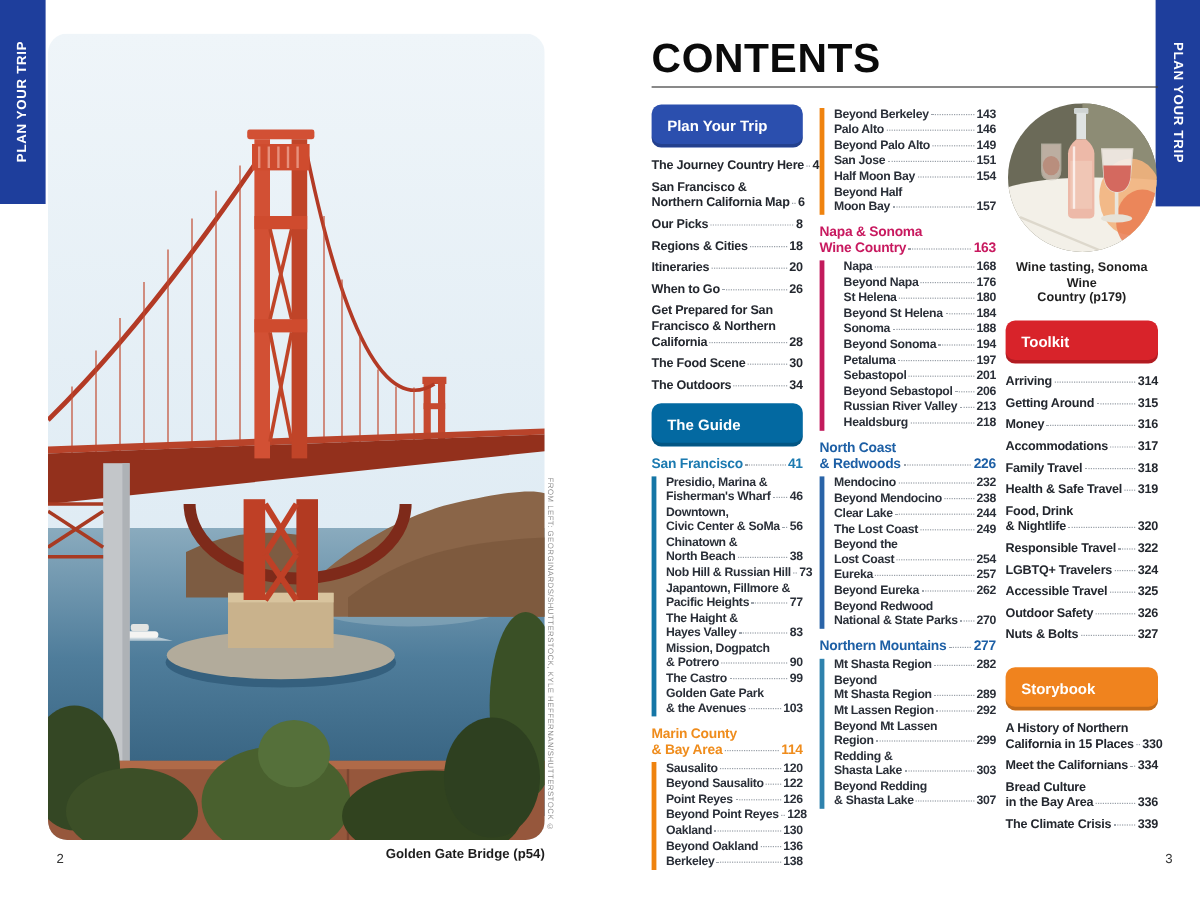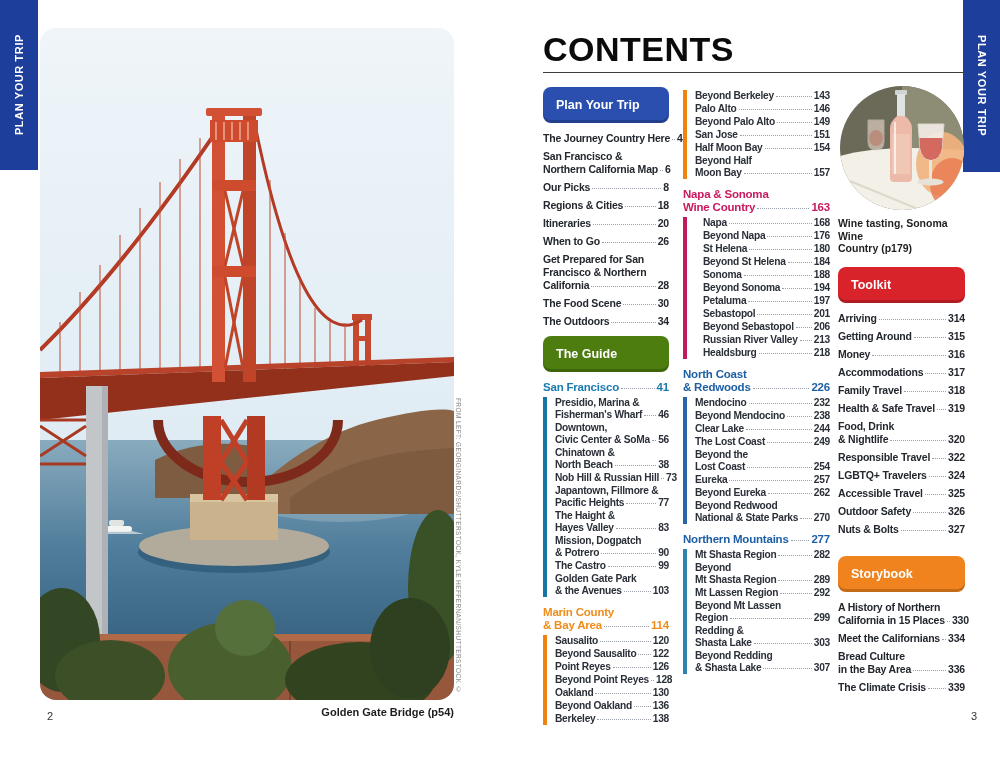--- a/index.html
+++ b/index.html
@@ -46,21 +46,21 @@
 
   .sec { margin-top:9px; }
   .sec-head .toc-line { font-size:11.5px; font-weight:bold; line-height:13px; letter-spacing:-.2px; }
   .sec-items { border-left:4px solid #888; padding-left:8px; margin-top:3px; }
   .sec-items .toc-entry { margin-bottom:1px; }
   .sec-items .toc-line { font-size:10.2px; font-weight:bold; color:#2a2f38; line-height:12px; letter-spacing:-.25px; }
   .sec-cont { margin-top:0; }
 
   .circle-photo { width:124px; height:124px; border-radius:50%; overflow:hidden; margin:0 auto; }
   .circle-photo svg { display:block; width:100%; height:100%; }
-  .wine-caption { margin-top:7px; text-align:left; font-size:10.5px; font-weight:bold; color:#1f1f1f; line-height:12.5px; }
+  .wine-caption { margin-top:7px; text-align:center; font-size:10.5px; font-weight:bold; color:#1f1f1f; line-height:12.5px; }
   .mt12 { margin-top:12px; } .mt20 { margin-top:20px; } .mt8 { margin-top:8px; }
 </style>
 </head>
 <body>
 
 <div class="spread">
 
   <div class="tab tab-left" style="background: rgb(30, 62, 156);">
     <span>PLAN YOUR TRIP</span>
   </div>
@@ -266,21 +266,21 @@
           </div>
         </div>
         <div class="toc-entry">
           <div class="toc-line">
             <span class="lbl">The Outdoors</span>
             <span class="leader"></span>
             <span class="pg">34</span>
           </div>
         </div>
       </div>
-    <div class="banner mt8" style="background: #4d7c0f;">
+    <div class="banner mt8" style="background: #0369a1;">
       <span>The Guide</span>
     </div>
     <div class="sec">
         <div class="sec-head" style="color: rgb(27, 122, 176);">
           <div class="toc-entry">
             <div class="toc-line">
               <span class="lbl">San Francisco</span>
               <span class="leader"></span>
               <span class="pg">41</span>
             </div>

